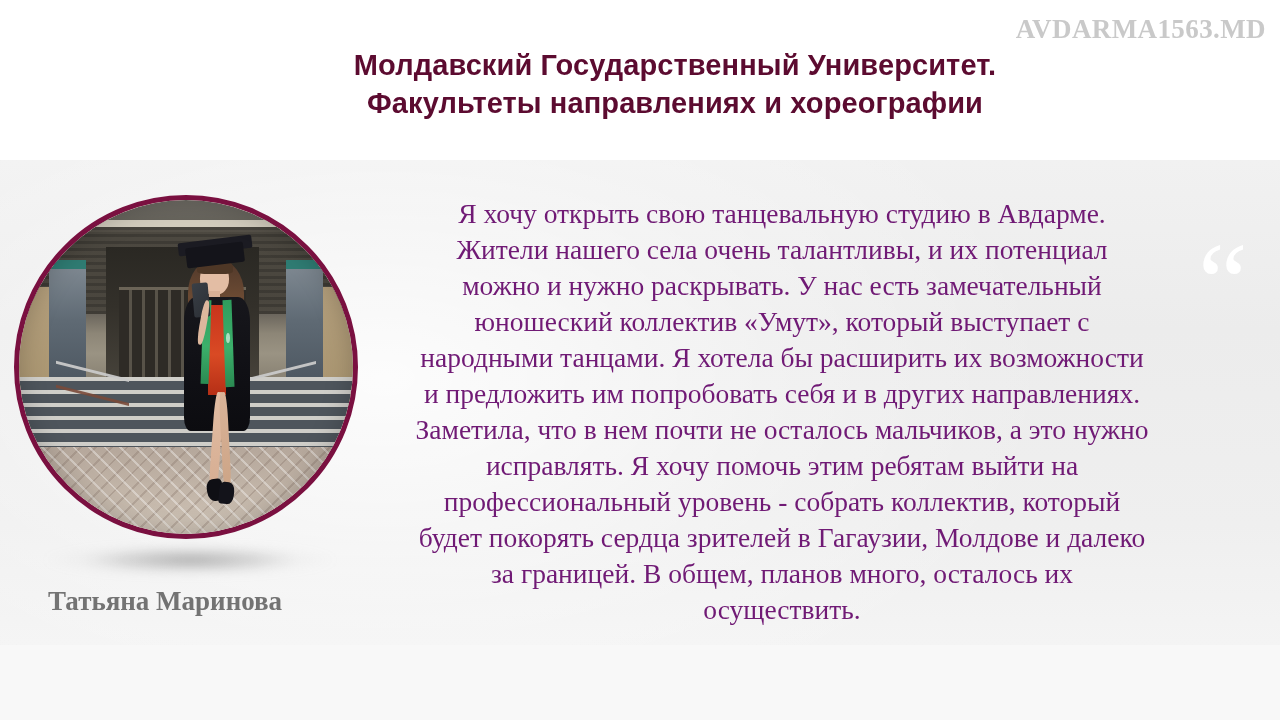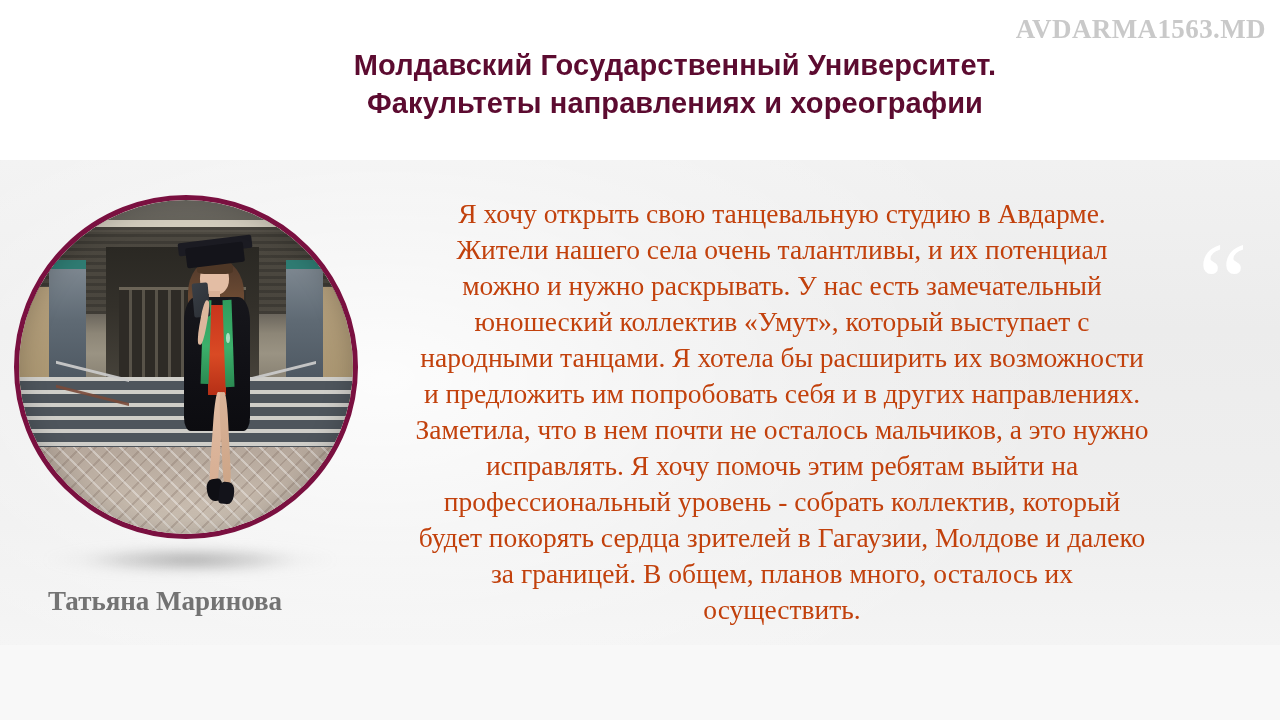--- a/index.html
+++ b/index.html
@@ -318,21 +318,21 @@
     position: absolute;
     left: 372px;
     top: 196px;
     width: 820px;
     z-index: 5;
   }
   .quote-text {
     font-family: "Liberation Serif", serif;
     font-size: 27.5px;
     line-height: 36px;
-    color: #c2410c;
+    color: #701a75;
     text-align: center;
     margin: 0;
     white-space: pre-line;
   }
 </style>
 </head>
 <body>
 
 <div id="page">
 

